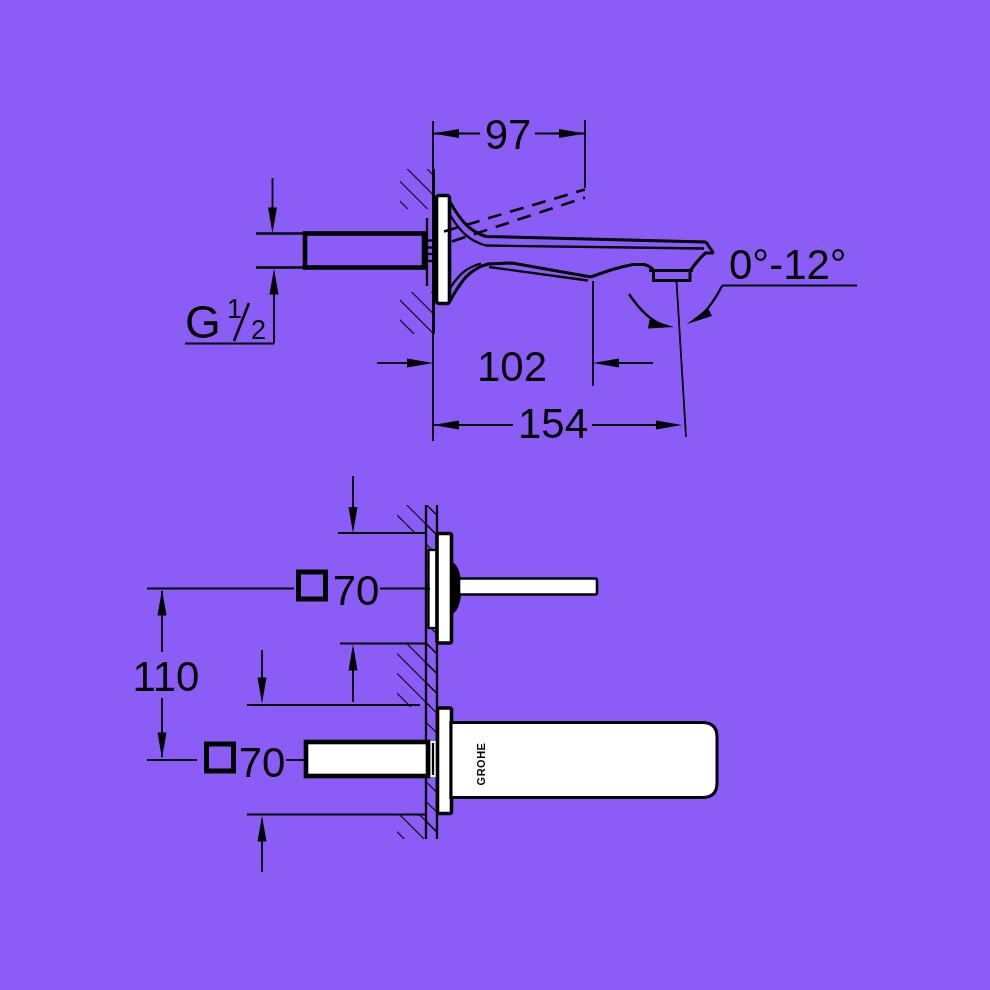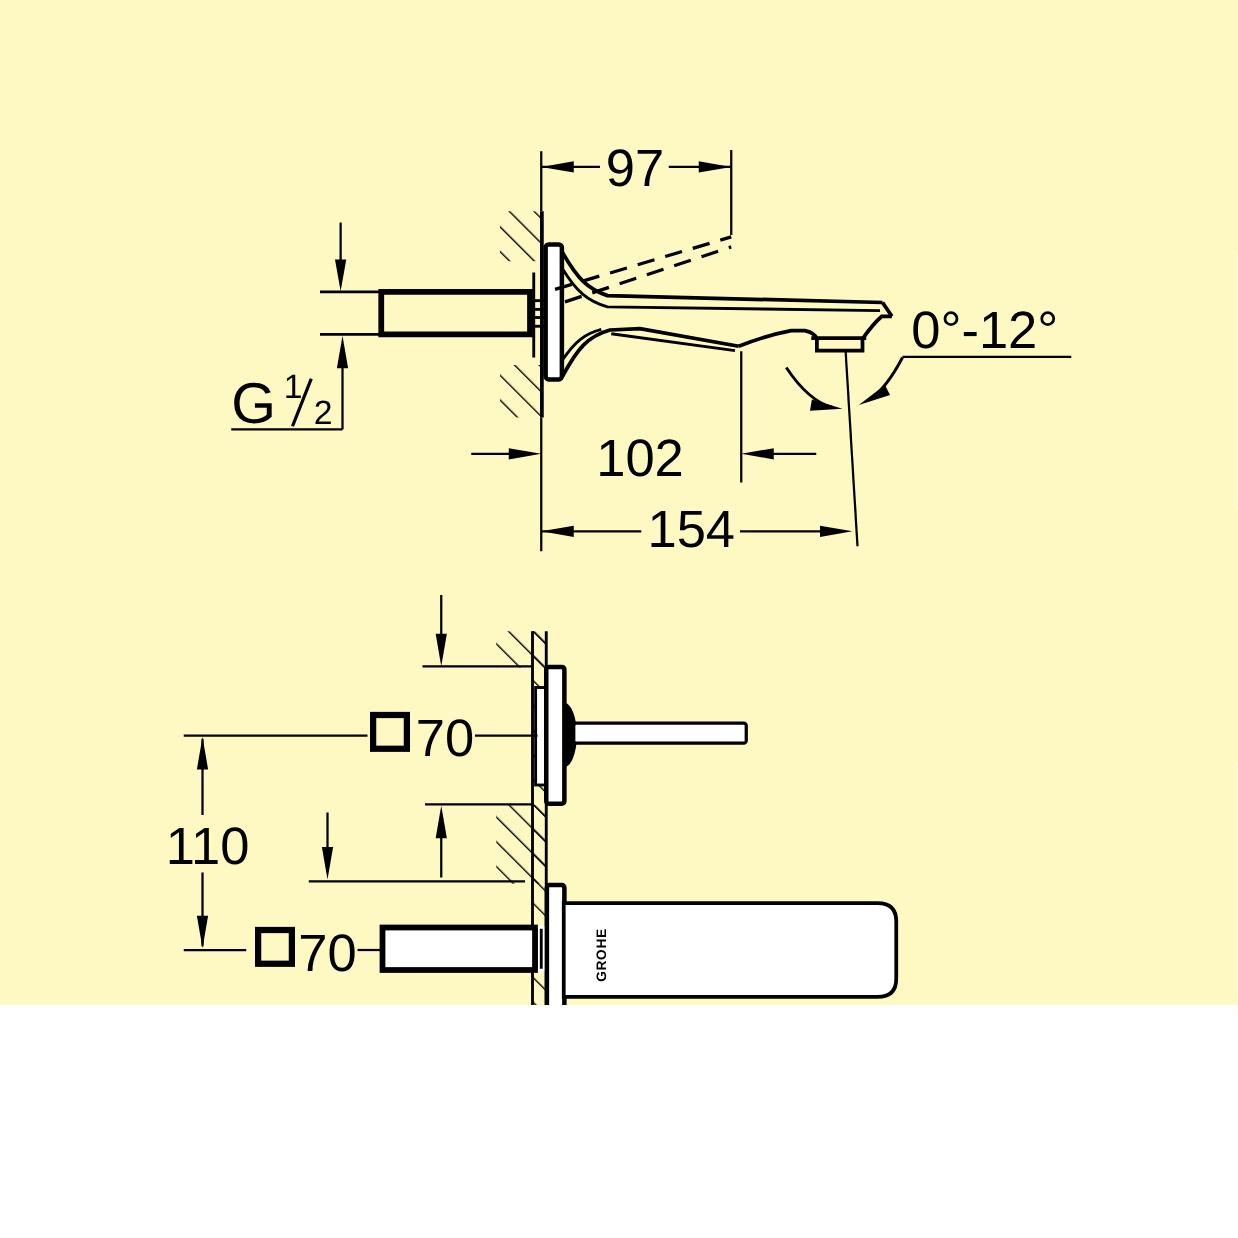--- a/index.html
+++ b/index.html
@@ -1,16 +1,16 @@
 <!DOCTYPE html>
 <html><head>
 <meta charset="utf-8">
 <style>
   html,body{margin:0;padding:0;background:#ffffff;}
-  .canvas{position:relative;width:990px;height:804px;background:#fef9c3;overflow:hidden;}
+  .canvas{position:relative;width:990px;height:990px;background:#8b5cf6;overflow:hidden;}
   svg{display:block;}
   svg text{fill:#000000;stroke:none;font-family:"Liberation Sans","DejaVu Sans",sans-serif;}
   .w1{stroke-width:1.8}
   .w2{stroke-width:2.3}
   .w25{stroke-width:2.6}
   .w3{stroke-width:3}
   .w35{stroke-width:3.6}
   .w45{stroke-width:4.6}
   .dash{stroke-dasharray:14 9}
   .ah{fill:#000000;stroke:none}

